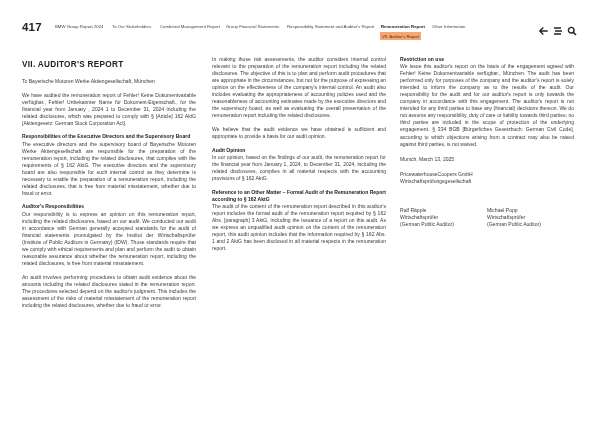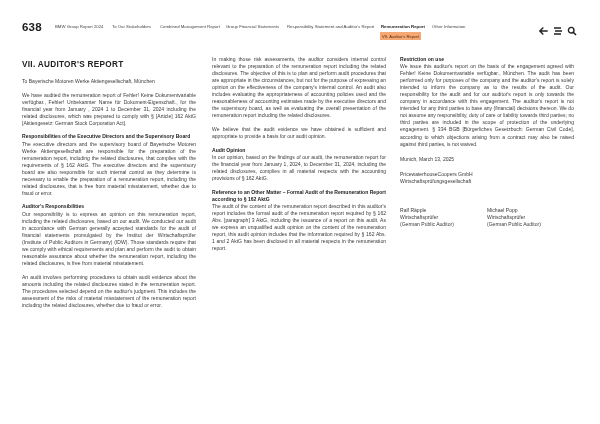--- a/index.html
+++ b/index.html
@@ -13,21 +13,21 @@
   .col p{margin:0 0 6.6px 0;text-align:justify;}
   .h1{font-size:8.2px;font-weight:bold;color:#222;letter-spacing:0.3px;margin:0 0 8px 0;line-height:10px;}
   .h2{font-weight:bold;color:#222;margin:0;}
   .sig{display:flex;gap:0;margin-top:22px;}
   .sig > div{width:50%;}
   .sig span{display:block;}
 </style>
 </head>
 <body>
 
-<div class="pagenum">638</div>
+<div class="pagenum">417</div>
 
 <div class="nav" style="left:55px;">BMW Group Report 2024</div>
 <div class="nav" style="left:112px;">To Our Stakeholders</div>
 <div class="nav" style="left:160px;">Combined Management Report</div>
 <div class="nav" style="left:226px;">Group Financial Statements</div>
 <div class="nav" style="left:287px;">Responsibility Statement and Auditor's Report</div>
 <div class="nav active" style="left:381px;">Remuneration Report</div>
 <div class="nav" style="left:432px;">Other Information</div>
 
 <div class="subtag">VII. Auditor's Report</div>

